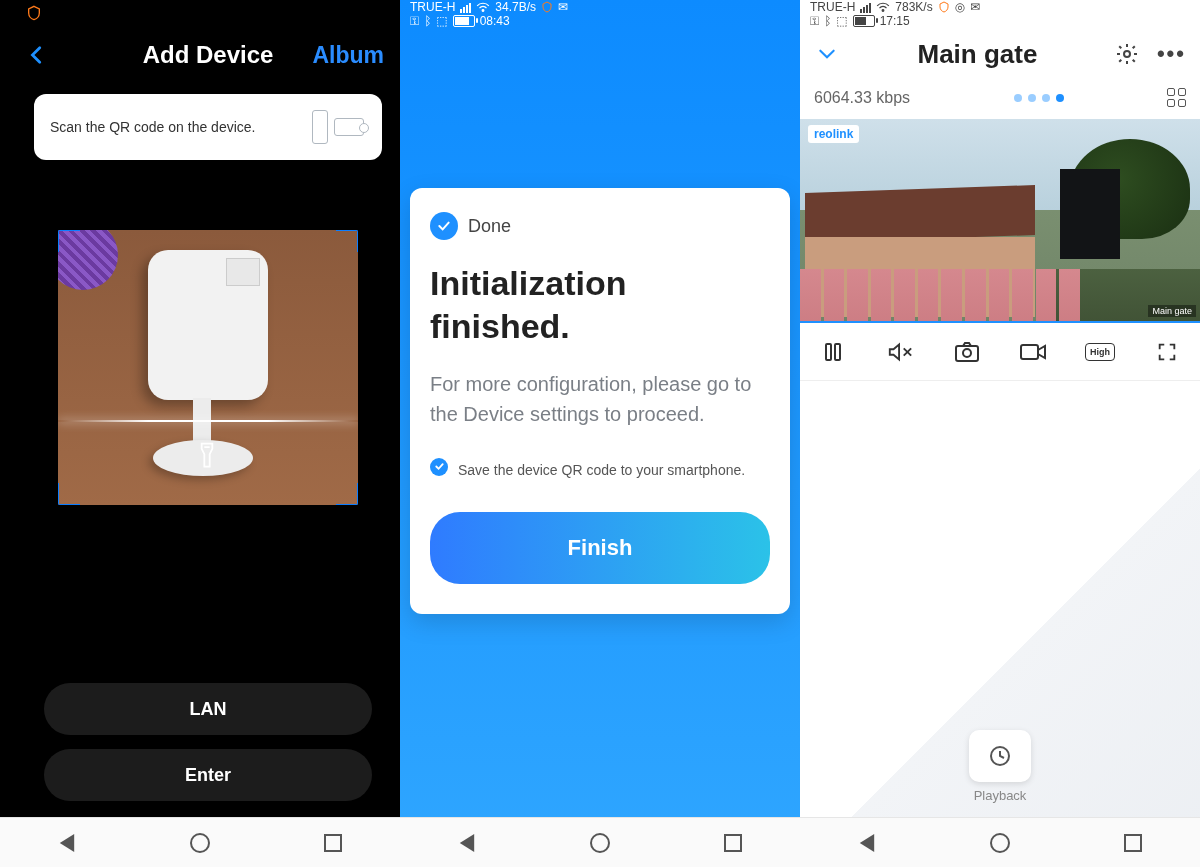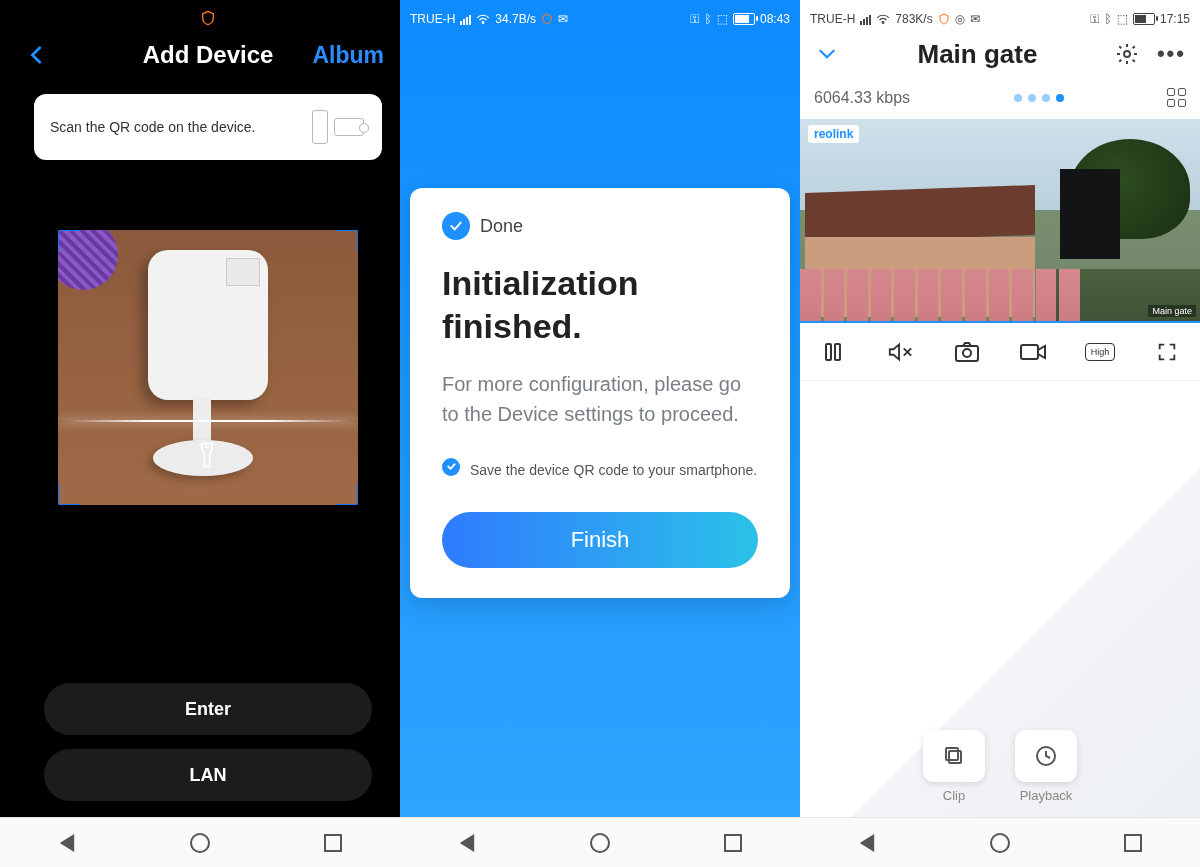--- a/index.html
+++ b/index.html
@@ -1,21 +1,21 @@
 <!DOCTYPE html>
 <html><head>
 <meta charset="utf-8">
 <style>
   * { box-sizing: border-box; margin: 0; padding: 0; }
   body { width: 1200px; height: 867px; font-family: -apple-system, Helvetica, Arial, sans-serif; overflow: hidden; }
   .container { display: flex; width: 1200px; height: 867px; }
   .panel { width: 400px; height: 867px; position: relative; display: flex; flex-direction: column; }
 
   
-  .statusbar { height: 26px; display: flex; align-items: flex-end; justify-content: space-between; padding: 0 10px; font-size: 12px; }
+  .statusbar { height: 26px; display: flex; align-items: flex-start; justify-content: space-between; padding: 0 10px; font-size: 12px; flex-direction: column; }
   .statusbar .left, .statusbar .right { display: flex; align-items: center; gap: 5px; }
   .signal { display:inline-flex; align-items:flex-end; gap:1px; height:12px;}
   .signal span{ width:2px; background:#444;}
   .signal span:nth-child(1){height:4px}.signal span:nth-child(2){height:6px}.signal span:nth-child(3){height:8px}.signal span:nth-child(4){height:10px}
   .battery{ width:22px; height:12px; border:1.5px solid #444; border-radius:2px; position:relative;}
   .battery::after{content:"";position:absolute;right:-4px;top:2px;width:2px;height:5px;background:#444;border-radius:1px;}
   .battery .fill{position:absolute;left:1px;top:1px;bottom:1px;background:#444;}
   .shield{color:#ff7a1a;}
   .white-status{color:#fff;}
   .white-status .signal span{background:#fff;}
@@ -56,30 +56,30 @@
   .p1 .scanline{position:absolute; left:0; right:0; top:190px; height:2px; background:linear-gradient(90deg, rgba(255,255,255,0), #fff 30%, #fff 70%, rgba(255,255,255,0)); box-shadow:0 0 10px rgba(255,255,255,.8);}
   .p1 .torch{position:absolute; left:138px; top:210px; width:22px; height:32px;color:#fff;}
   .p1 .basket{position:absolute; left:-10px; top:-10px; width:70px; height:70px; border-radius:50%; background:repeating-linear-gradient(45deg,#6b3aa0,#6b3aa0 4px,#8a58c6 4px,#8a58c6 8px);}
 
   .p1 .btnrow{display:flex; flex-direction:column; gap:14px; padding:0 28px 66px;}
   .p1 .pillbtn{background:#1c1c1c; color:#fff; border:none; border-radius:30px; height:52px; font-size:18px; font-weight:700;}
 
   
   .p2 { background:linear-gradient(180deg,#0d8bff 0%, #2fa6ff 100%); color:#fff; }
   .p2 .statusbar{color:#fff;}
-  .p2 .card{position:absolute; top:188px; left:10px; right:10px; background:#fff; color:#222; border-radius:12px; padding:24px 32px 30px; box-shadow:0 8px 24px rgba(0,0,0,.15);}
+  .p2 .card{position:absolute; top:188px; left:10px; right:10px; background:#fff; color:#222; border-radius:12px; padding:24px 20px 30px; box-shadow:0 8px 24px rgba(0,0,0,.15);}
   .p2 .done-row{display:flex; align-items:center; gap:10px; margin-bottom:22px;}
   .checkcircle{width:28px;height:28px;border-radius:50%;background:#1e90ff;display:flex;align-items:center;justify-content:center;}
   .check-sm{width:18px;height:18px;}
   .p2 .done-row span{font-size:18px;color:#444;}
   .p2 h1{font-size:34px;font-weight:800;line-height:1.25;color:#222;margin-bottom:22px;}
   .p2 .sub{font-size:20px;color:#7a7f86;line-height:1.5;margin-bottom:26px;}
   .p2 .chk-row{display:flex;align-items:center;gap:10px;margin-bottom:34px;}
   .p2 .chk-row span{font-size:14px;color:#555;margin-top:7px;}
-  .p2 .finish{width:100%;height:56px;border:none;border-radius:30px;background:linear-gradient(90deg,#2f7bff,#2bc2e8);color:#fff;font-size:22px;font-weight:400;}
+  .p2 .finish{width:100%;height:72px;border:none;border-radius:30px;background:linear-gradient(90deg,#2f7bff,#2bc2e8);color:#fff;font-size:22px;font-weight:700;}
 
   
   .p3{background:#fff;color:#333;}
   .p3 .header{display:flex;align-items:center;justify-content:space-between;padding:10px 14px;height:56px;}
   .p3 .chev{color:#1e90ff;font-size:26px;font-weight:300;}
   .p3 .hname{font-size:26px;font-weight:600;color:#222;}
   .p3 .hicons{display:flex;gap:18px;align-items:center;}
   .p3 .gear, .p3 .more{color:#444;}
   .p3 .row2{display:flex;align-items:center;justify-content:space-between;padding:6px 14px 12px;font-size:16px;color:#666;}
   .p3 .dots{display:flex;gap:6px;} .p3 .dot{width:8px;height:8px;border-radius:50%;background:#1e90ff;} .p3 .dot.light{opacity:.45;}
@@ -93,21 +93,21 @@
   .p3 .fence{position:absolute;left:0;top:150px;right:120px;height:90px;display:flex;gap:3px;}
   .p3 .fence span{flex:1;background:linear-gradient(180deg,#d5888e,#c7767d);}
   .p3 .tree{position:absolute;right:10px;top:20px;width:120px;height:100px;background:radial-gradient(circle at 40% 40%, #2e4d20, #1a2f12);border-radius:50% 50% 40% 40%;}
   .p3 .tank{position:absolute;right:80px;top:50px;width:60px;height:90px;background:#121416;}
   .p3 .path{position:absolute;right:0;top:150px;width:160px;height:90px;background:linear-gradient(180deg,#4c6140,#39492f);}
   .p3 .logo{position:absolute;left:8px;top:6px;background:#fff;color:#1e90ff;font-size:12px;font-weight:700;padding:2px 6px;border-radius:3px;}
   .p3 .vidlabel{position:absolute;right:4px;bottom:4px;font-size:9px;color:#fff;background:rgba(0,0,0,.4);padding:1px 4px;}
 
   .p3 .toolbar{display:flex;justify-content:space-around;align-items:center;height:58px;border-bottom:1px solid #eee;}
   .p3 .tb{width:30px;height:30px;display:flex;align-items:center;justify-content:center;color:#333;}
-  .p3 .quality{border:1.6px solid #333;border-radius:4px;font-size:9px;font-weight:400;padding:3px 2px;width:30px;text-align:center;}
+  .p3 .quality{border:1.6px solid #333;border-radius:4px;font-size:9px;font-weight:700;padding:3px 2px;width:30px;text-align:center;}
 
   .p3 .ws{flex:1;background:linear-gradient(135deg,#fff 0%, #fff 55%, #f2f4f7 55%, #eceff3 100%);position:relative;}
   .p3 .btm-tiles{position:absolute;bottom:64px;left:0;right:0;display:flex;justify-content:center;gap:30px;}
   .p3 .tile{display:flex;flex-direction:column;align-items:center;gap:6px;}
   .p3 .tilebox{width:62px;height:52px;background:#fff;border-radius:10px;box-shadow:0 2px 6px rgba(0,0,0,.12);display:flex;align-items:center;justify-content:center;}
   .p3 .tilelabel{font-size:13px;color:#888;}
 
   svg{display:block;}
 </style>
 </head>
@@ -160,22 +160,22 @@
             </svg>
         </div>
         <div class="corner tl"></div>
           <div class="corner tr"></div>
           <div class="corner bl"></div>
           <div class="corner br"></div>
       </div>
     </div>
 
     <div class="btnrow">
+      <button class="pillbtn">LAN</button>
       <button class="pillbtn">Enter</button>
-      <button class="pillbtn">LAN</button>
     </div>
 
     <div class="navbar">
       <div class="nav-btn">
           <div class="tri"></div>
         </div>
       <div class="nav-btn">
           <div class="circ"></div>
         </div>
       <div class="nav-btn">
@@ -380,29 +380,20 @@
             <path d="M4 9V4h5M20 9V4h-5M4 15v5h5M20 15v5h-5"></path>
           </svg>
       </div>
     </div>
 
     <div class="ws">
       <div class="btm-tiles">
         <div class="tile">
           <div class="tilebox">
             <svg width="24" height="24" viewBox="0 0 24 24" fill="none" stroke="#555" stroke-width="2">
-                <rect x="7" y="7" width="12" height="12" rx="1"></rect>
-                <rect x="4" y="4" width="12" height="12" rx="1"></rect>
-              </svg>
-          </div>
-          <div class="tilelabel">Clip</div>
-        </div>
-        <div class="tile">
-          <div class="tilebox">
-            <svg width="24" height="24" viewBox="0 0 24 24" fill="none" stroke="#555" stroke-width="2">
                 <circle cx="12" cy="12" r="9"></circle>
                 <path d="M12 7v5l4 2"></path>
               </svg>
           </div>
           <div class="tilelabel">Playback</div>
         </div>
       </div>
     </div>
 
     <div class="navbar">

